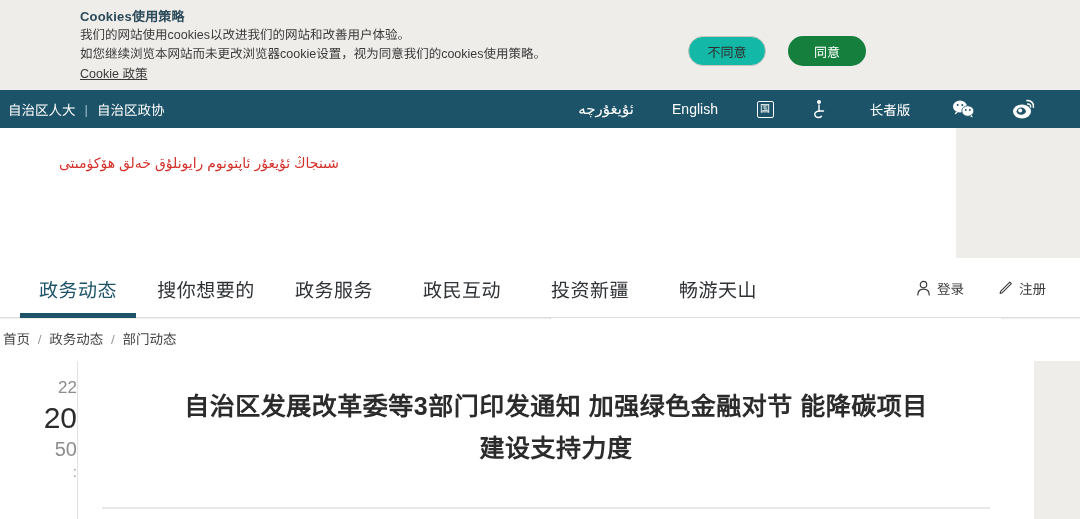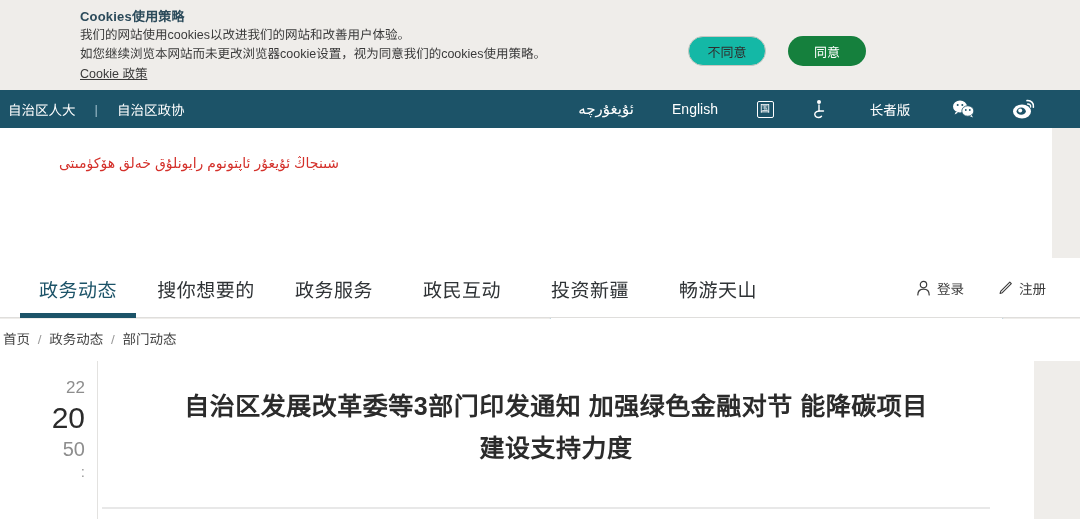--- a/index.html
+++ b/index.html
@@ -98,21 +98,21 @@
     background: #1c5368;
     display: flex;
     align-items: center;
     color: #ffffff;
   }
   .topbar-left {
     display: flex;
     align-items: center;
     margin-left: 8px;
     font-size: 13.5px;
-    gap: 19px;
+    gap: 9px;
   }
   .topbar-left a {
     color: #ffffff;
     text-decoration: none;
     cursor: pointer;
   }
   .topbar-sep {
     color: #9ebecb;
     font-size: 13px;
   }
@@ -147,21 +147,21 @@
     align-items: center;
     justify-content: center;
     font-size: 10px;
     line-height: 1;
   }
 
   
   .header {
     position: absolute;
     top: 128px; left: 0;
-    width: 1052px;
+    width: 956px;
     height: 130px;
     background: #ffffff;
   }
   .logo-block {
     position: absolute;
     left: 14px;
     top: 27px;
     width: 370px;
     text-align: center;
   }
@@ -323,26 +323,26 @@
   .content-card {
     position: absolute;
     left: 0; top: 0;
     width: 1034px;
     height: 158px;
     background: #ffffff;
   }
   .side-meta {
     position: absolute;
     left: 0; top: 0;
-    width: 98px;
+    width: 78px;
     height: 158px;
     border-right: 1px solid #e3e2e0;
     overflow: hidden;
     text-align: right;
-    padding-right: 12px;
+    padding-right: 0;
   }
   .meta-1 {
     font-size: 17px;
     color: #8d8d8d;
     line-height: 22px;
     margin-top: 16px;
     white-space: nowrap;
   }
   .meta-2 {
     font-size: 30px;

